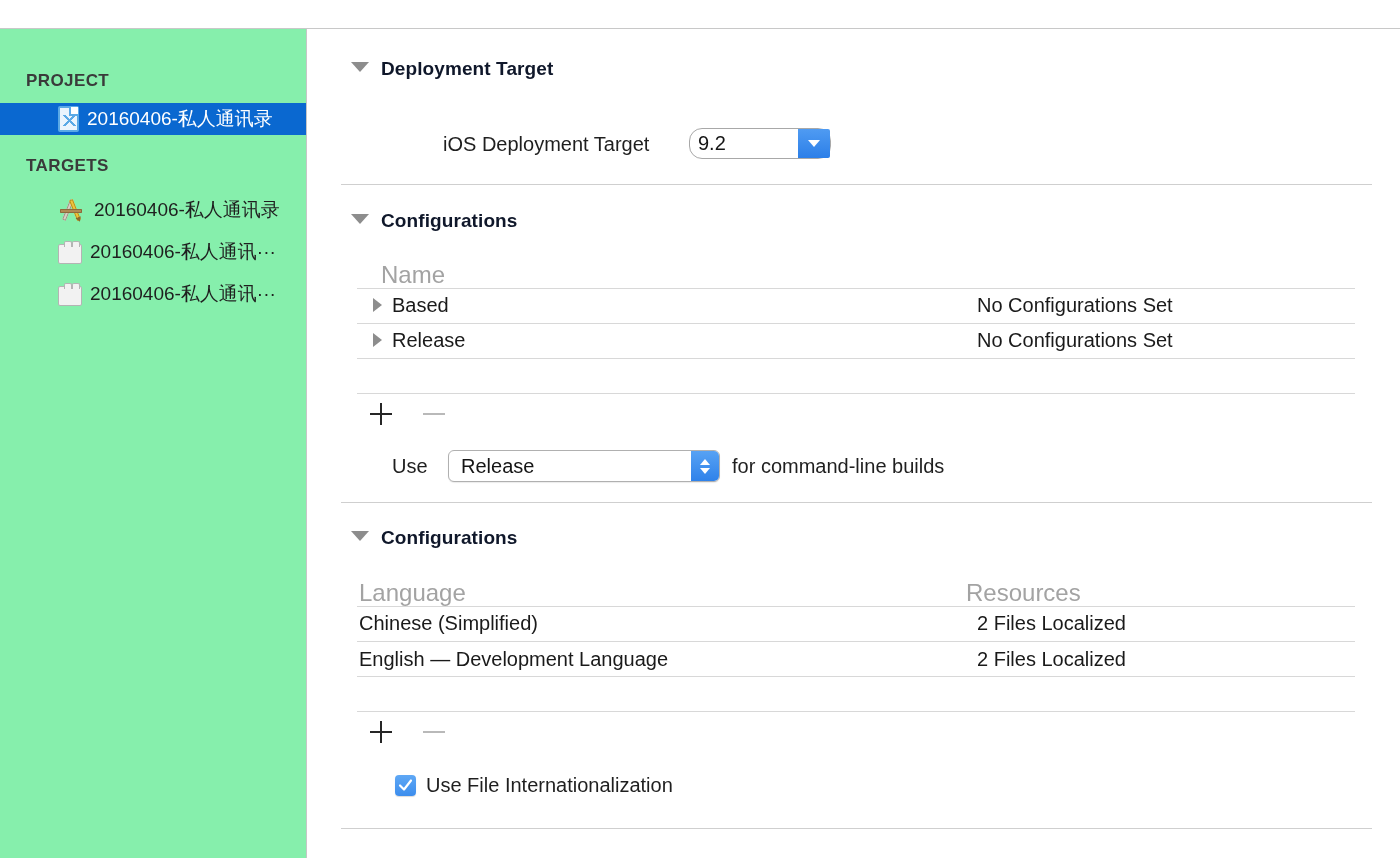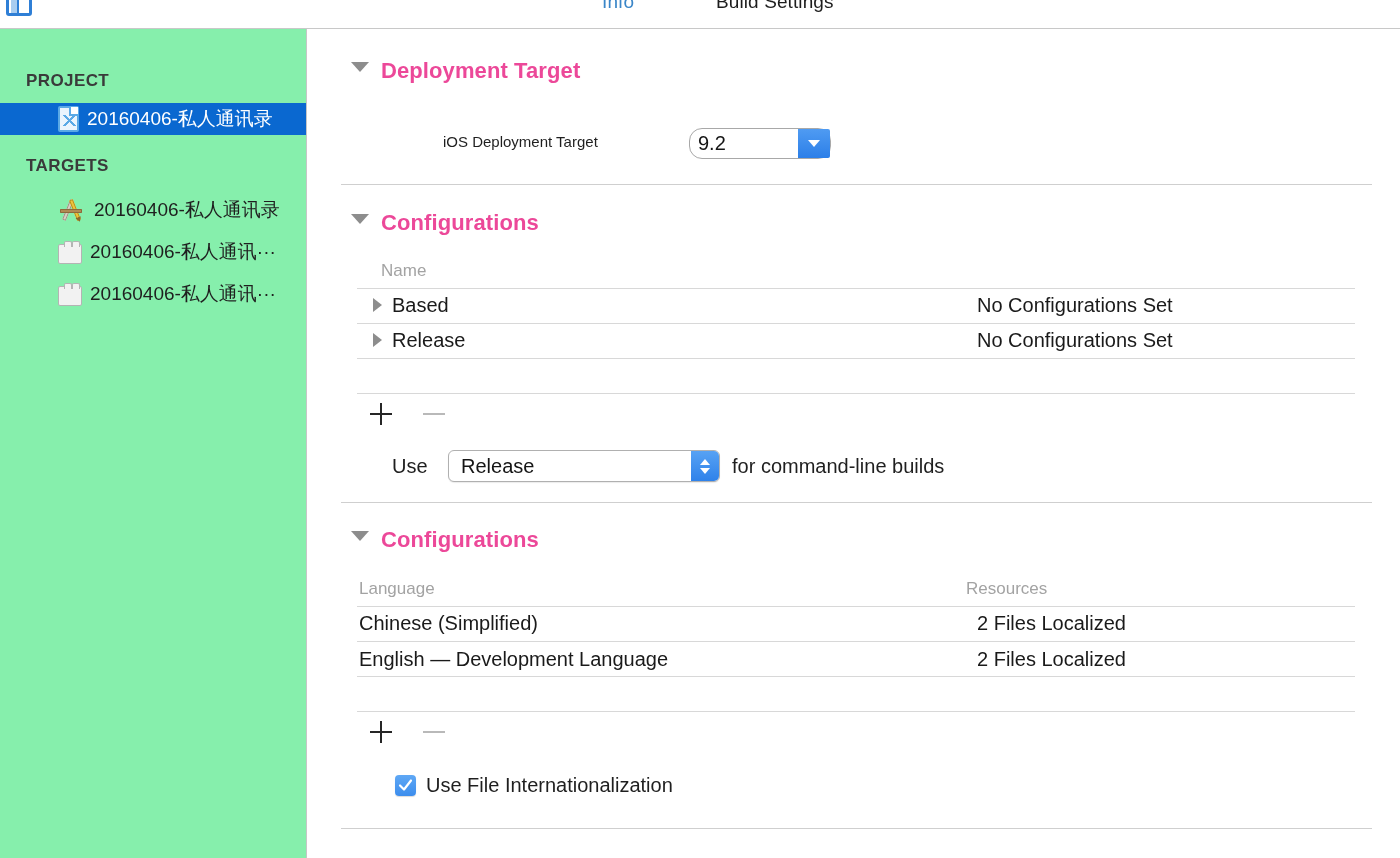--- a/index.html
+++ b/index.html
@@ -108,37 +108,37 @@
     background: #f2f2f2; border: 1.6px solid #b4b4b4; border-bottom: none;
     border-radius: 2px 2px 0 0;
   }
   .ic-brick::after {
     content: ""; position: absolute; left: 13px; top: -4px; width: 6px; height: 5px;
     background: #f2f2f2; border: 1.6px solid #b4b4b4; border-bottom: none;
     border-radius: 2px 2px 0 0;
   }
 
   .sec-title {
-    position: absolute; font-size: 22px; font-weight: bold; color: #ec4899;
+    position: absolute; font-size: 19px; font-weight: bold; color: #0f172a;
     letter-spacing: .1px;
   }
   .tri-down {
     position: absolute; width: 0; height: 0;
     border-left: 9px solid transparent; border-right: 9px solid transparent;
     border-top: 10px solid #8d8d8d;
   }
   .tri-right {
     position: absolute; width: 0; height: 0;
     border-top: 7px solid transparent; border-bottom: 7px solid transparent;
     border-left: 9px solid #8d8d8d;
   }
 
   .sec-rule { position: absolute; height: 1px; background: #cfcfcf; left: 341px; width: 1031px; }
 
-  .fieldlabel { position: absolute; font-size: 15px; color: #1f1f1f; white-space: nowrap; }
+  .fieldlabel { position: absolute; font-size: 20px; color: #1f1f1f; white-space: nowrap; }
   .plain { position: absolute; font-size: 20px; color: #1f1f1f; white-space: nowrap; }
 
   
   .combo {
     position: absolute; height: 31px; background: #fff;
     border: 1px solid #a8a8a8; border-radius: 13px; display: flex; align-items: center;
   }
   .combo .val { font-size: 20px; color: #151515; padding-left: 8px; flex: 1; }
   .combo .btn {
     width: 32px; height: 29px; background: linear-gradient(#4f9bf2, #2c7fe8);
@@ -158,21 +158,21 @@
     width: 28px; height: 30px; margin-right: 0px;
     background: linear-gradient(#57a2f4, #2f82ea); border-radius: 0 5px 5px 0;
     display: flex; flex-direction: column; align-items: center; justify-content: center; gap: 3px;
   }
   .chev-u-s { width: 0; height: 0; border-left: 5px solid transparent;
               border-right: 5px solid transparent; border-bottom: 6px solid #fff; }
   .chev-d-s { width: 0; height: 0; border-left: 5px solid transparent;
               border-right: 5px solid transparent; border-top: 6px solid #fff; }
 
   
-  .th { position: absolute; font-size: 17px; color: #a3a3a3; white-space: nowrap; }
+  .th { position: absolute; font-size: 24px; color: #a3a3a3; white-space: nowrap; }
   .trow-line { position: absolute; height: 1px; background: #d8d8d8; left: 357px; width: 998px; }
   .cell { position: absolute; font-size: 20px; color: #1a1a1a; white-space: nowrap; }
 
   
   .plus {
     position: absolute; width: 22px; height: 22px;
   }
   .plus::before { content:""; position:absolute; left:0; top:10px; width:22px; height:2px; background:#262626; }
   .plus::after  { content:""; position:absolute; left:10px; top:0; width:2px; height:22px; background:#262626; }
   .minus { position: absolute; width: 22px; height: 2px; background: #b9b9b9; }
@@ -182,27 +182,20 @@
     position: absolute; width: 21px; height: 21px; border-radius: 4px;
     background: linear-gradient(#5fa8f5, #3c8ded); box-shadow: 0 1px 1px rgba(0,0,0,.15);
   }
   .cbox svg { position: absolute; left: 3px; top: 3px; }
 </style>
 </head>
 <body>
 
 <div id="app">
 
-  <div class="topbar">
-    <div class="panel-toggle"></div>
-    <div class="tabs">
-      <div class="tab sel" id="tab-info">Info</div>
-      <div class="tab" id="tab-build">Build Settings</div>
-    </div>
-  </div>
   <div class="topline"></div>
 
   <div class="sidebar">
     <div class="grp-header" id="grp-project">PROJECT</div>
 
     <div class="row selected" id="row-project">
       <span class="ic ic-doc"></span>
       <span class="label">20160406-私人通讯录</span>
     </div>
 

